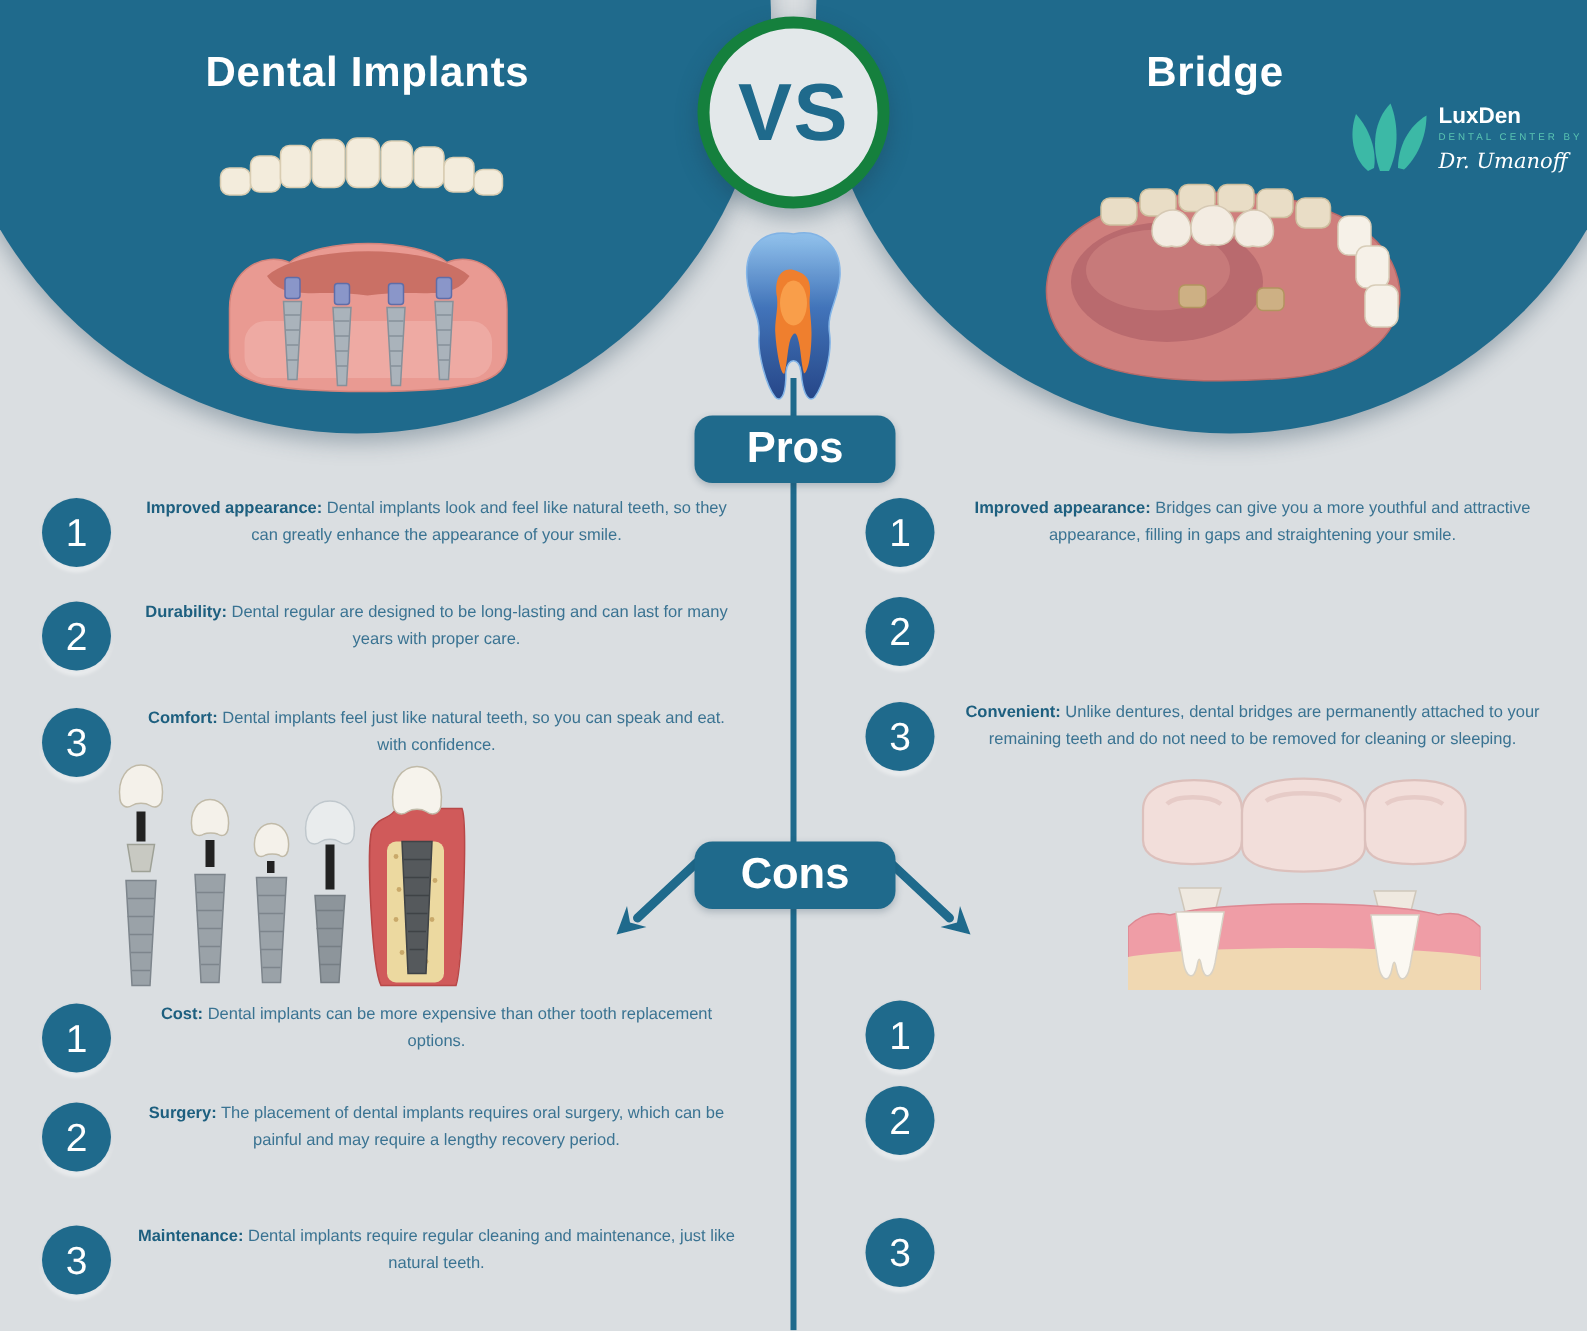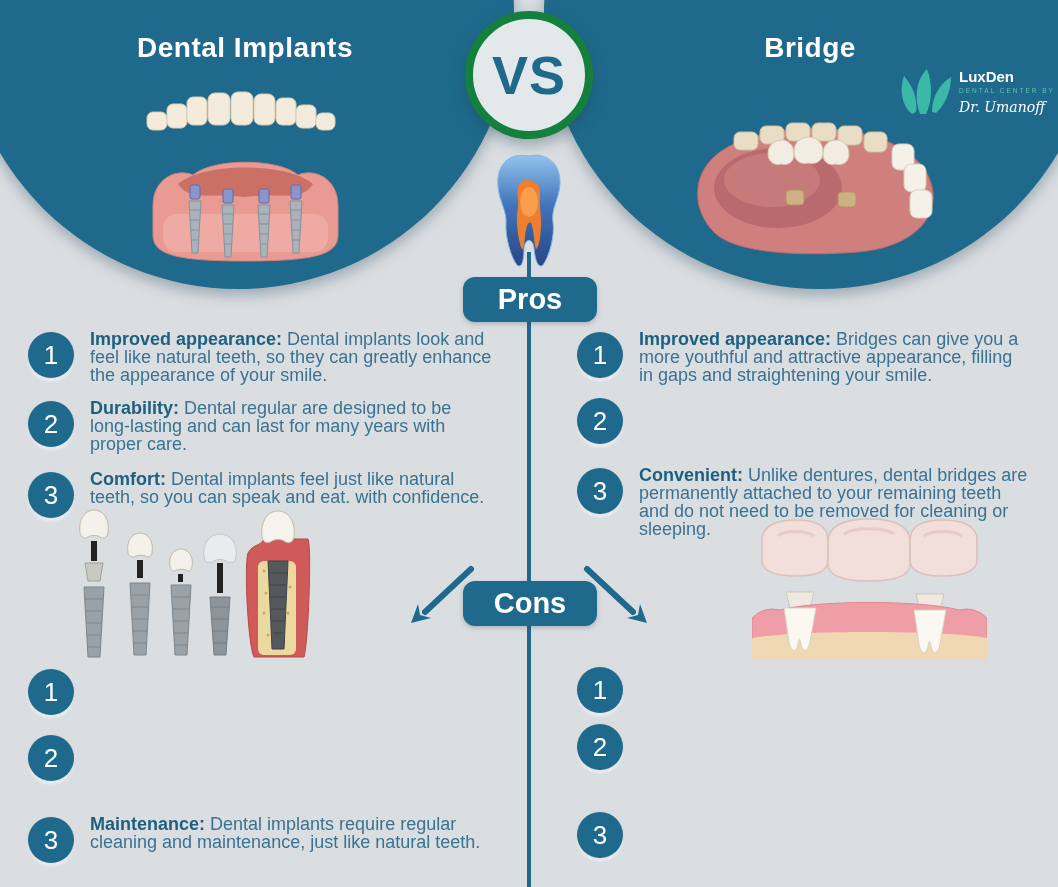--- a/index.html
+++ b/index.html
@@ -31,33 +31,33 @@
   
   .divider { position:absolute; z-index:2; left:527px; top:252px; width:4px; height:635px; background:#1f6a8c; }
   .tooth-art { position:absolute; z-index:3; left:490px; top:152px; }
 
   
   .banner { position:absolute; z-index:5; width:134px; height:45px; background:#1f6a8c;
             border-radius:12px; color:#ffffff; font-weight:bold; font-size:29px;
             display:flex; align-items:center; justify-content:center;
             box-shadow:0 2px 5px rgba(30,60,80,.25); }
   #pros-banner { left:463px; top:277px;text-align:right; }
-  #cons-banner { left:463px; top:561px;margin-top:20px; }
+  #cons-banner { left:463px; top:561px; }
   .cons-arrow { position:absolute; z-index:4; }
   #cons-arrow-left  { left:405px; top:563px; }
   #cons-arrow-right { left:581px; top:563px; }
 
   
   .row { position:absolute; z-index:3; display:flex; align-items:flex-start; gap:16px; }
   .row.left  { left:28px;  width:466px; }
   .row.right { left:577px; width:456px; }
   .num { flex:none; width:46px; height:46px; border-radius:50%; background:#1f6a8c;
          color:#ffffff; font-size:26px; display:flex; align-items:center; justify-content:center;
          box-shadow:0 3px 3px rgba(255,255,255,.65), 0 1px 2px rgba(60,90,110,.3); margin-top:2px; }
-  .txt { font-size:18px; line-height:18px; color:#3a7392; }
+  .txt { font-size:11px; line-height:18px; color:#3a7392;text-align:center; }
   .row.left  .txt { width:402px; }
   .row.right .txt { width:392px; }
   .txt b { color:#1d5f7f; font-weight:bold; }
 
   
   .art { position:absolute; z-index:3; }
   #implants-art   { left:133px; top:88px;  }
   #bridgejaw-art  { left:676px; top:92px;  }
   #stages-art     { left:72px;  top:505px; }
   #bridgecrown-art{ left:752px; top:518px; }
@@ -274,23 +274,25 @@
   <div class="row right" style="top:396px">
     <div class="num">2</div>
   </div>
   <div class="row right" style="top:466px">
     <div class="num">3</div>
     <div class="txt"><b>Convenient:</b> <span>Unlike dentures, dental bridges are permanently attached to your remaining teeth and do not need to be removed for cleaning or sleeping.</span></div>
   </div>
 
   <div class="row left" style="top:667px">
     <div class="num">1</div>
+    <div class="txt"><b>Cost:</b> <span>Dental implants can be more expensive than other tooth replacement options.</span></div>
   </div>
   <div class="row left" style="top:733px">
     <div class="num">2</div>
+    <div class="txt"><b>Surgery:</b> <span>The placement of dental implants requires oral surgery, which can be painful and may require a lengthy recovery period.</span></div>
   </div>
   <div class="row left" style="top:815px">
     <div class="num">3</div>
     <div class="txt"><b>Maintenance:</b> <span>Dental implants require regular cleaning and maintenance, just like natural teeth.</span></div>
   </div>
 
   <div class="row right" style="top:665px">
     <div class="num">1</div>
   </div>
   <div class="row right" style="top:722px">

